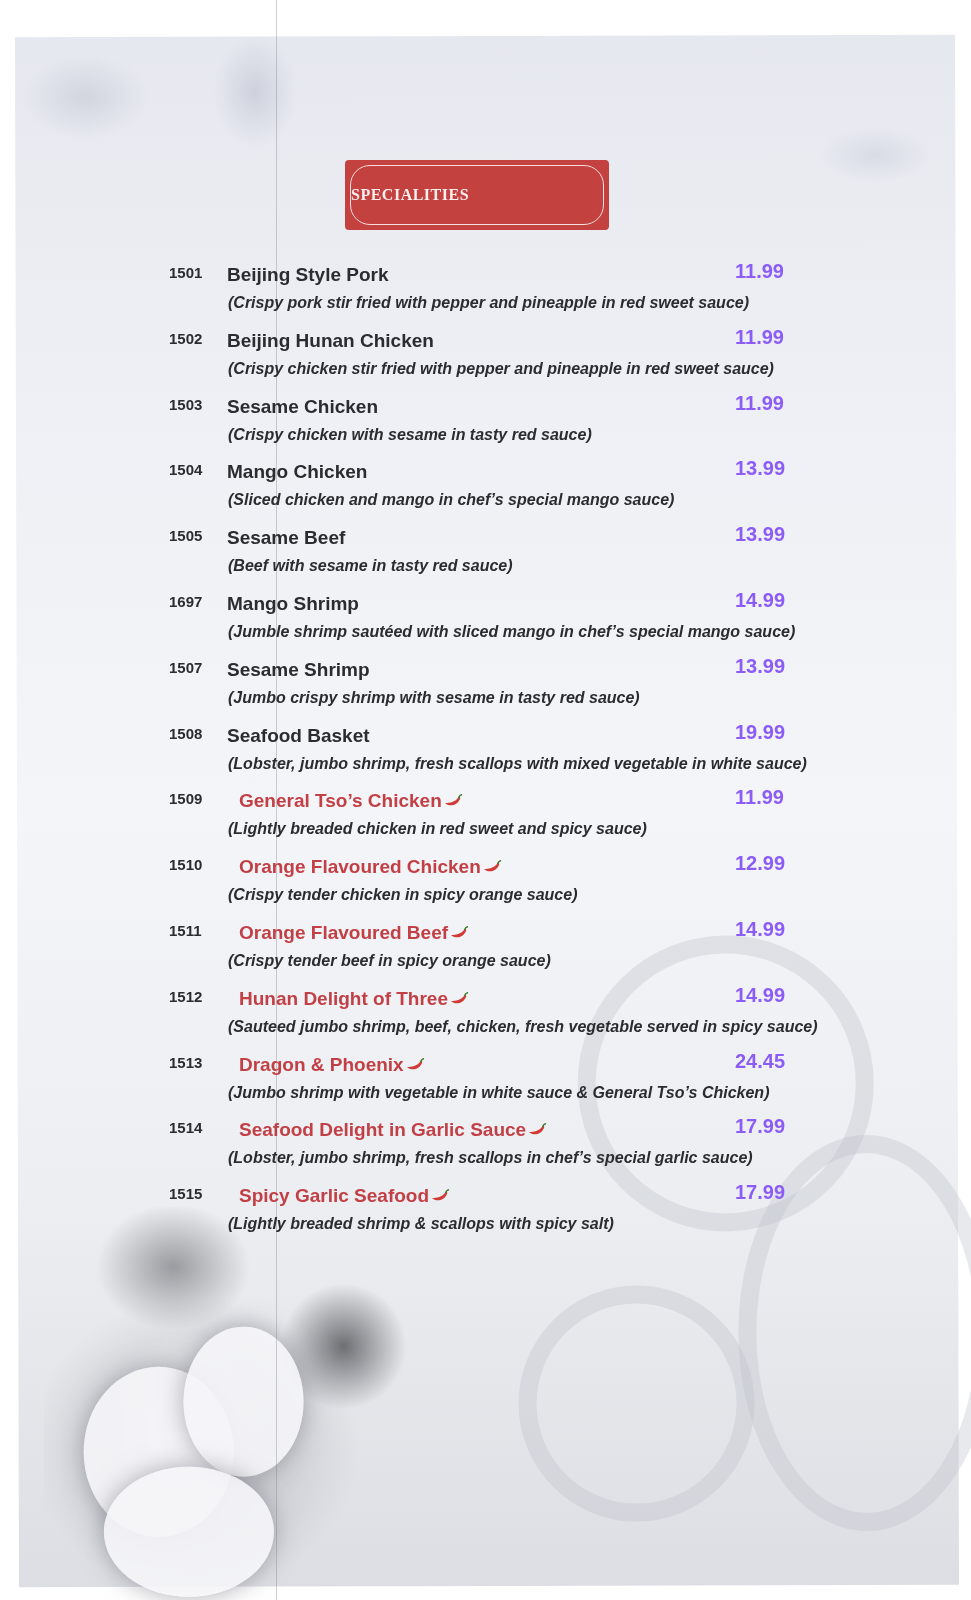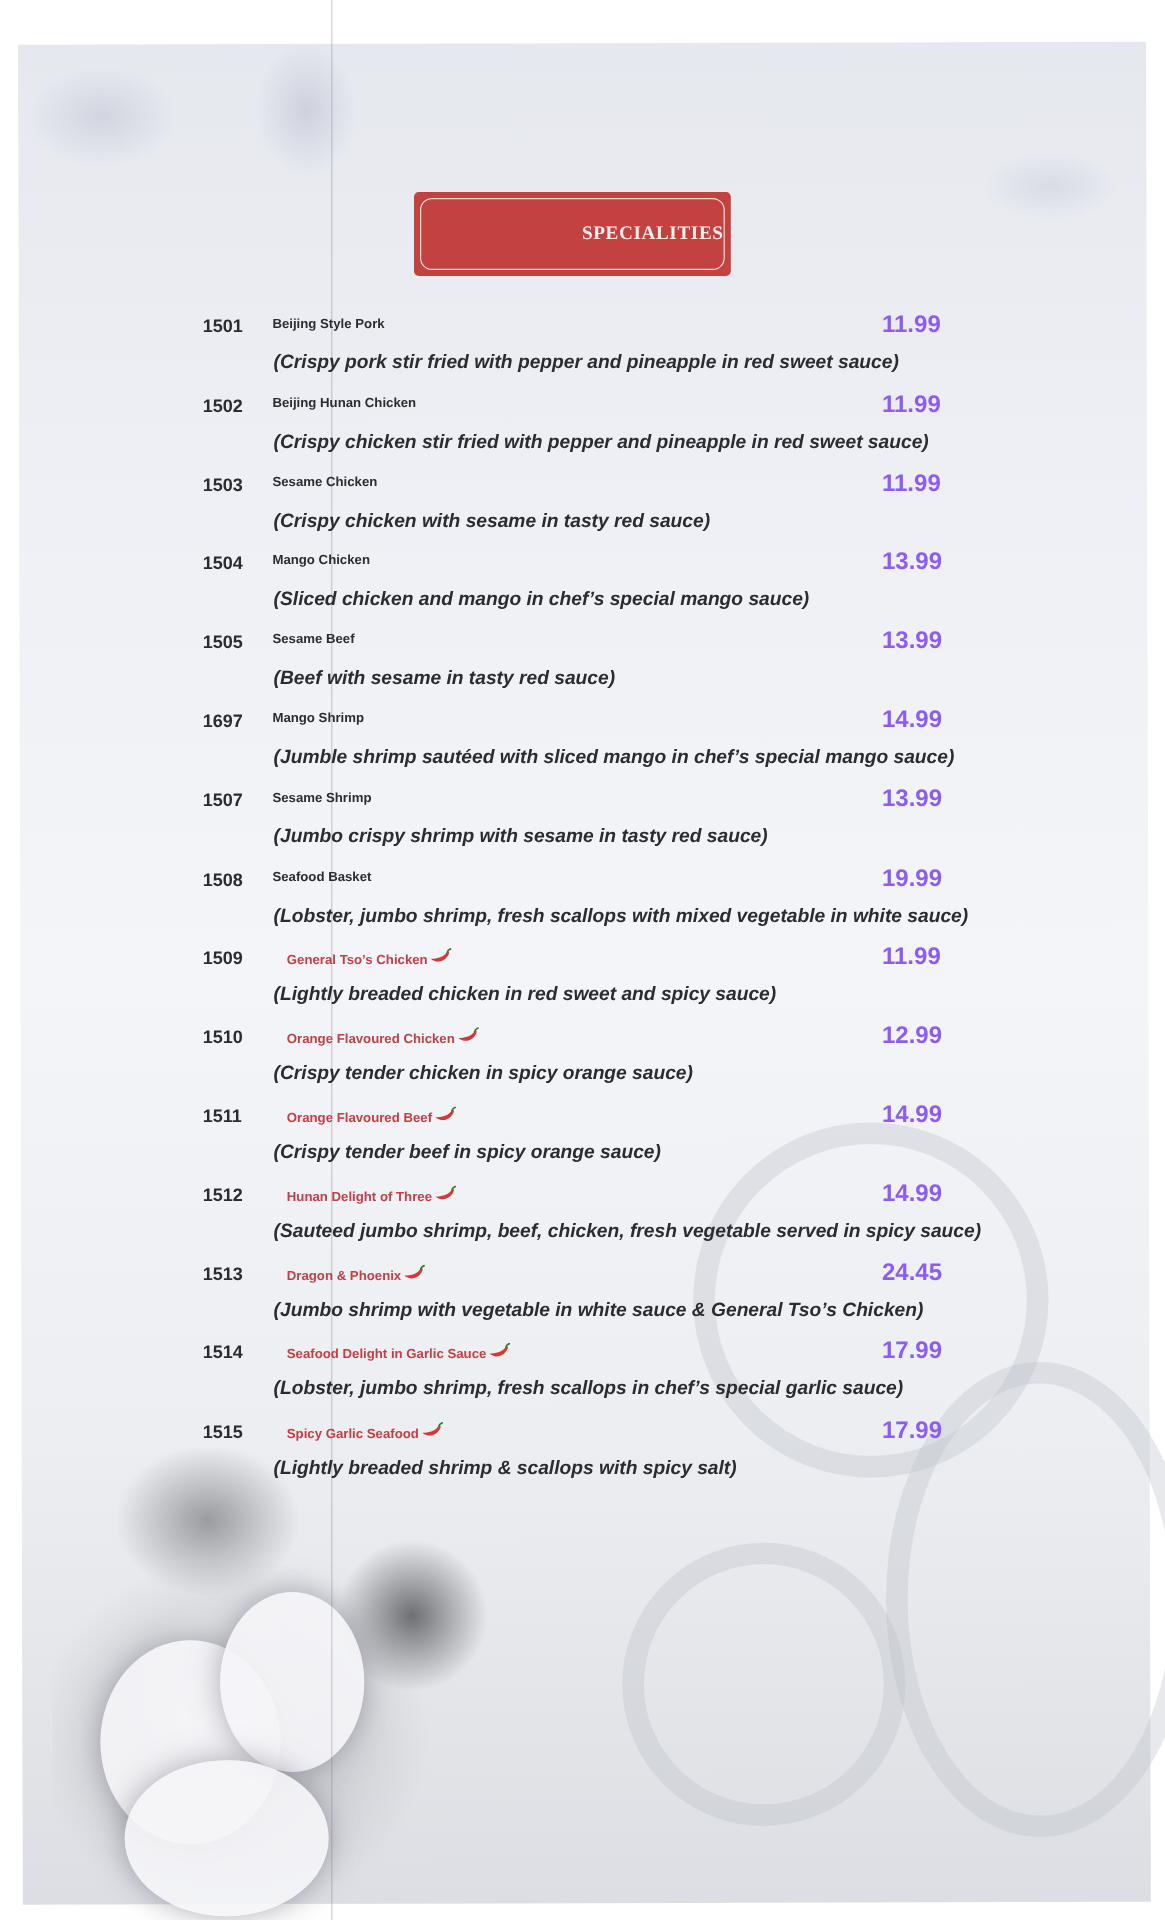--- a/index.html
+++ b/index.html
@@ -34,33 +34,33 @@
     box-shadow: 0 0 25px rgba(120,120,130,0.6); }
   .swirl {
     position: absolute; border: 18px solid rgba(190,192,200,0.35); border-radius: 50%;
   }
   .banner {
     position: absolute; left: 345px; top: 160px; width: 264px; height: 70px;
     background: #c3413f; border-radius: 4px;
   }
   .banner-inner {
     position: absolute; left: 5px; top: 5px; right: 5px; bottom: 5px;
-    border: 1.5px solid #f3dede; border-radius: 10px;
-    display: flex; align-items: center; justify-content: flex-end;
+    border: 1.5px solid #f3dede; border-radius: 20px;
+    display: flex; align-items: center; justify-content: flex-start;
   }
   .banner-title {
     color: #fbeeee; font-family: "Liberation Serif", "DejaVu Serif", serif;
     font-weight: bold; font-size: 16px; letter-spacing: 0.5px;
   }
   .item { position: absolute; left: 0; width: 971px; }
   .num {
     position: absolute; left: 169px; top: 0; font-size: 15px; font-weight: bold; color: #2b2b30; text-align: right;
   }
   .name {
-    position: absolute; left: 227px; top: 0; font-size: 11px; font-weight: bold; color: #2b2b30;
+    position: absolute; left: 227px; top: 0; font-size: 19px; font-weight: bold; color: #2b2b30;
     white-space: nowrap;
   }
   .name.spicy { color: #c24045; margin-left: 12px; }
   .price {
     position: absolute; left: 735px; top: -4px; font-size: 20px; font-weight: bold; color: #8b5cf6;
   }
   .desc {
     position: absolute; left: 228px; top: 30px; font-size: 16px; font-style: italic; font-weight: bold;
     color: #2b2b30; white-space: nowrap;
   }

